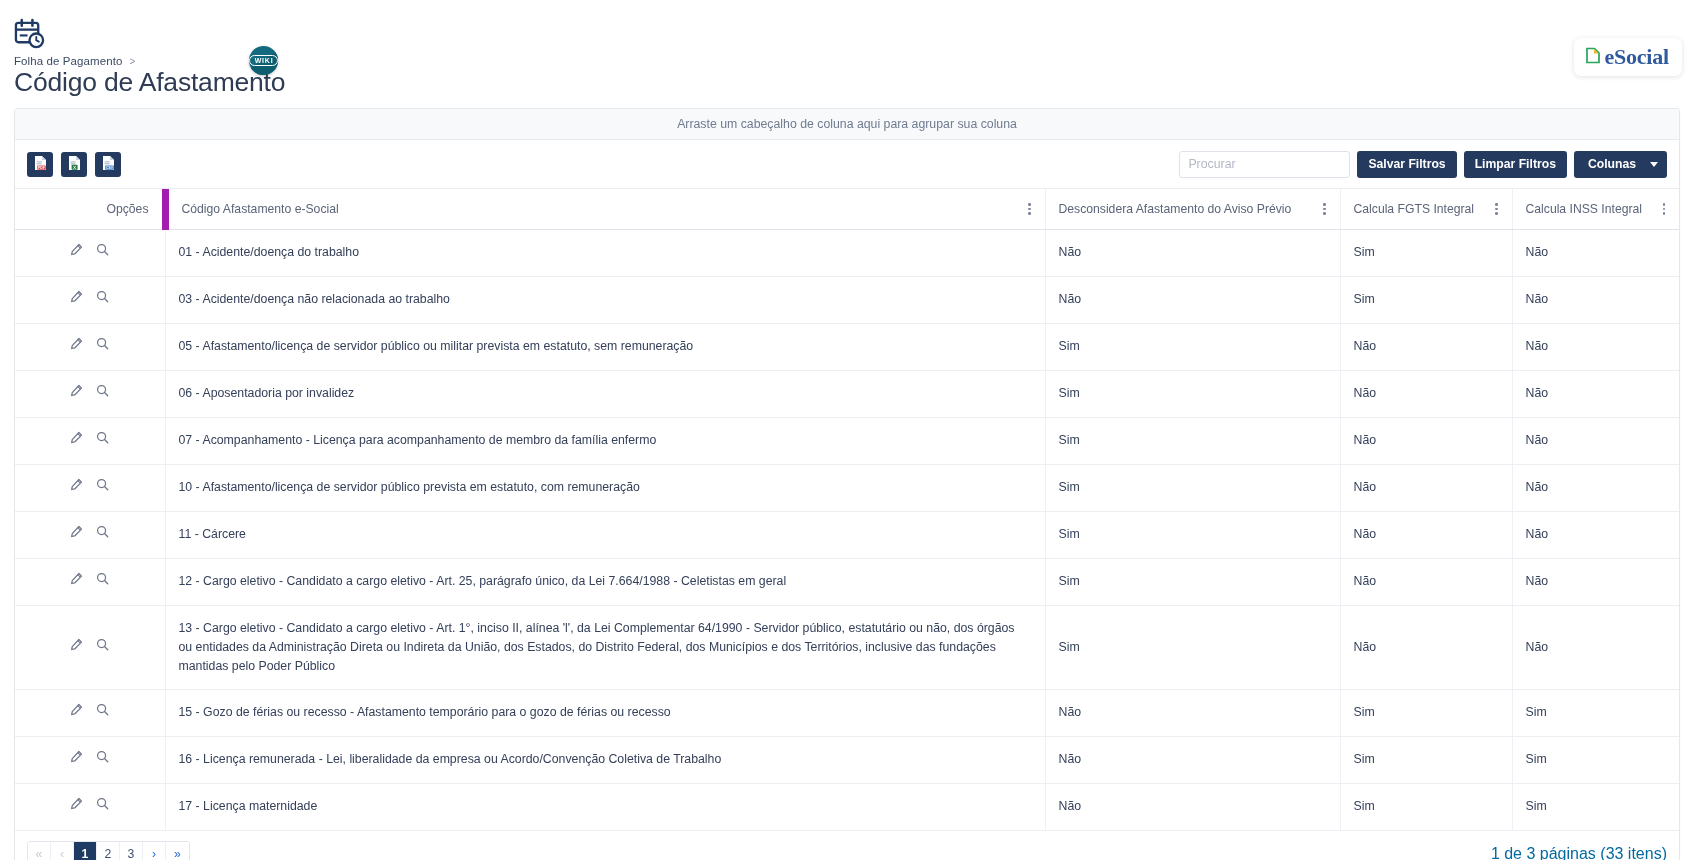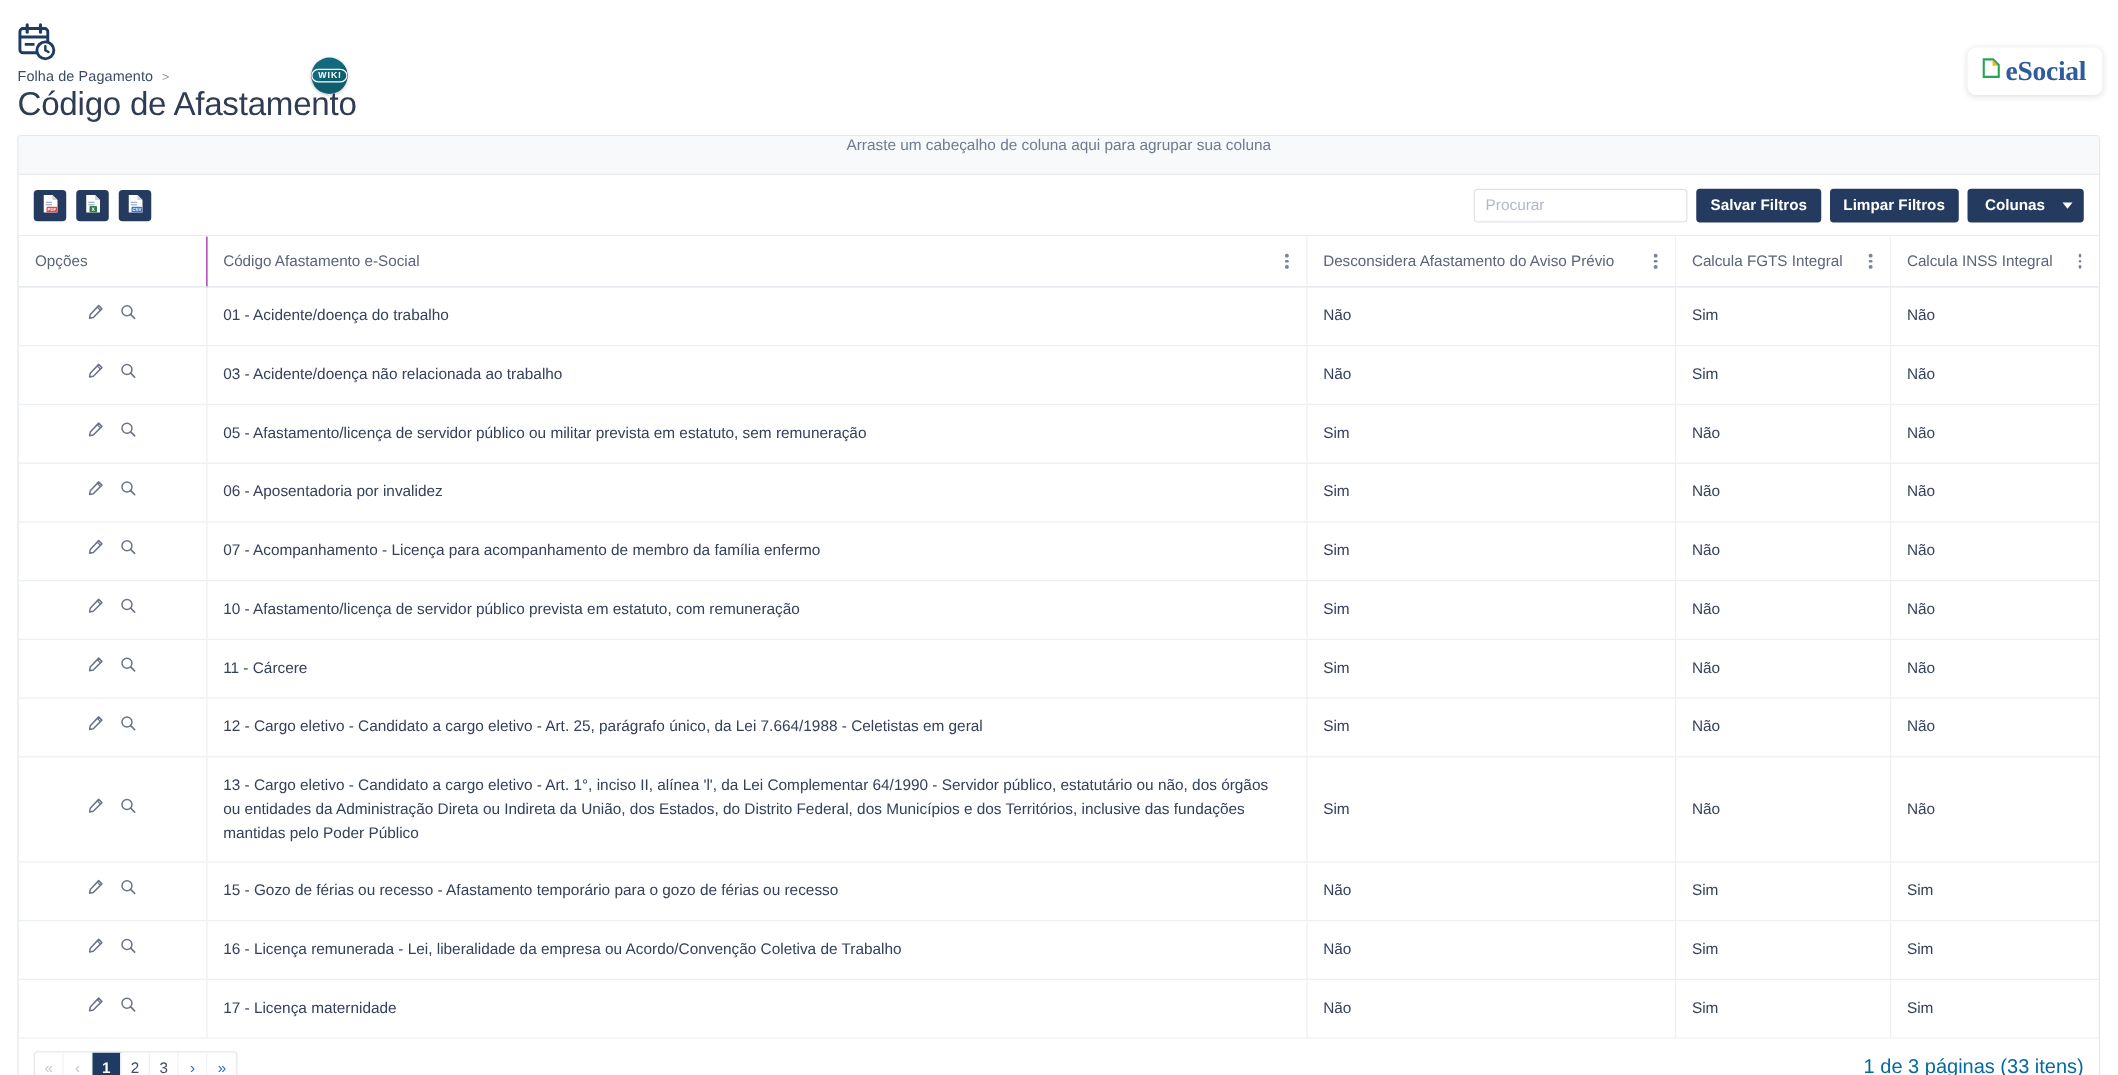--- a/index.html
+++ b/index.html
@@ -98,21 +98,21 @@
     width: 1666px;
     background: #ffffff;
     border: 1px solid #e4e7ec;
     border-radius: 3px;
     box-shadow: 0 1px 2px rgba(0,0,0,.03);
   }
   .group-bar {
     height: 31px;
     background: #f7f9fb;
     border-bottom: 1px solid #e8ebf0;
-    display: flex; justify-content: center;
+    display: flex; align-items: center; justify-content: center;
     font-size: 12.3px;
     color: #707b8f;
   }
   .toolbar {
     height: 49px;
     background: #ffffff;
     border-bottom: 1px solid #e8ebf0;
     display: flex; align-items: center;
     padding: 0 12px 0 12px;
     position: relative;
@@ -183,21 +183,21 @@
     border-bottom: 1px solid #dfe3e9;
     border-right: 1px solid #eef0f4;
     font-size: 12.2px;
     font-weight: 400;
     color: #5b6478;
     text-align: left;
     padding: 0 13px;
     position: relative;
     vertical-align: middle;
   }
-  table.grid th.col-opcoes { text-align: left; border-right: 1px solid #a21caf; }
+  table.grid th.col-opcoes { text-align: right; border-right: 7px solid #a21caf; }
   table.grid th:last-child { border-right: none; }
   .th-inner { display: flex; align-items: center; justify-content: space-between; }
   .kebab {
     display: inline-flex; flex-direction: column; gap: 2px;
     cursor: pointer; padding: 2px 1px;
   }
   .kebab i {
     width: 2.5px; height: 2.5px; border-radius: 50%;
     background: #7b8499; display: block;
   }

